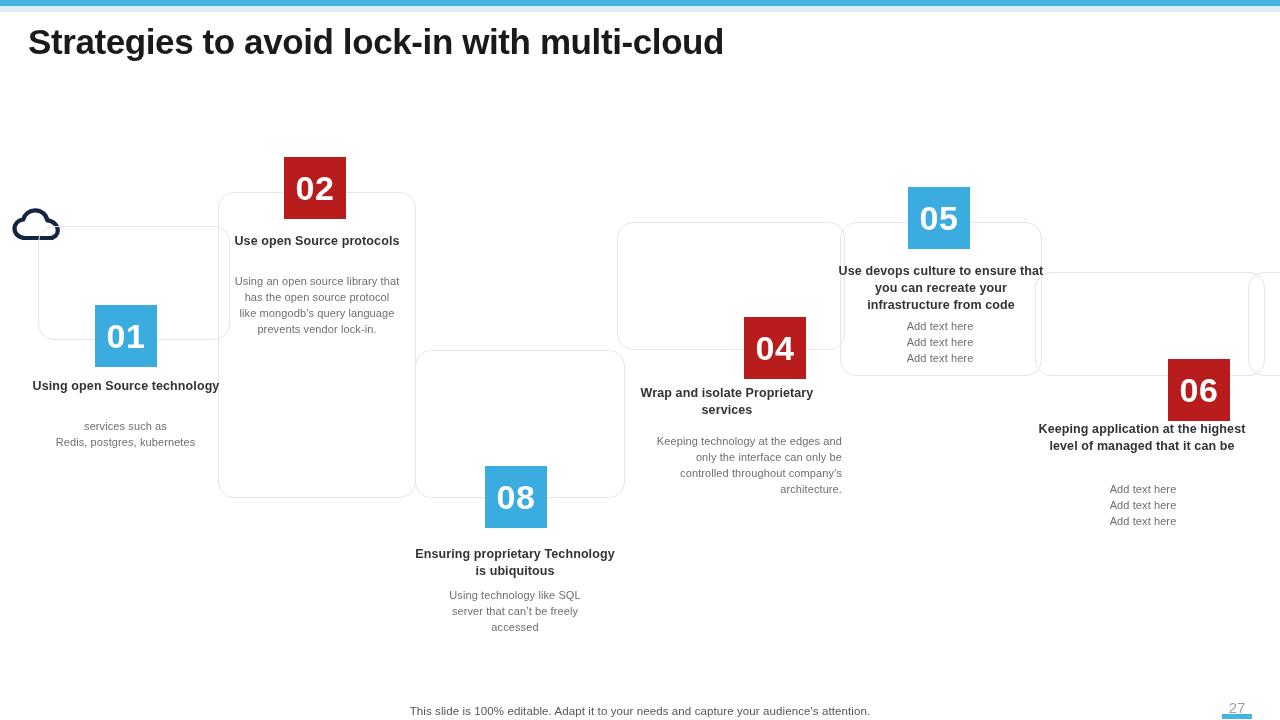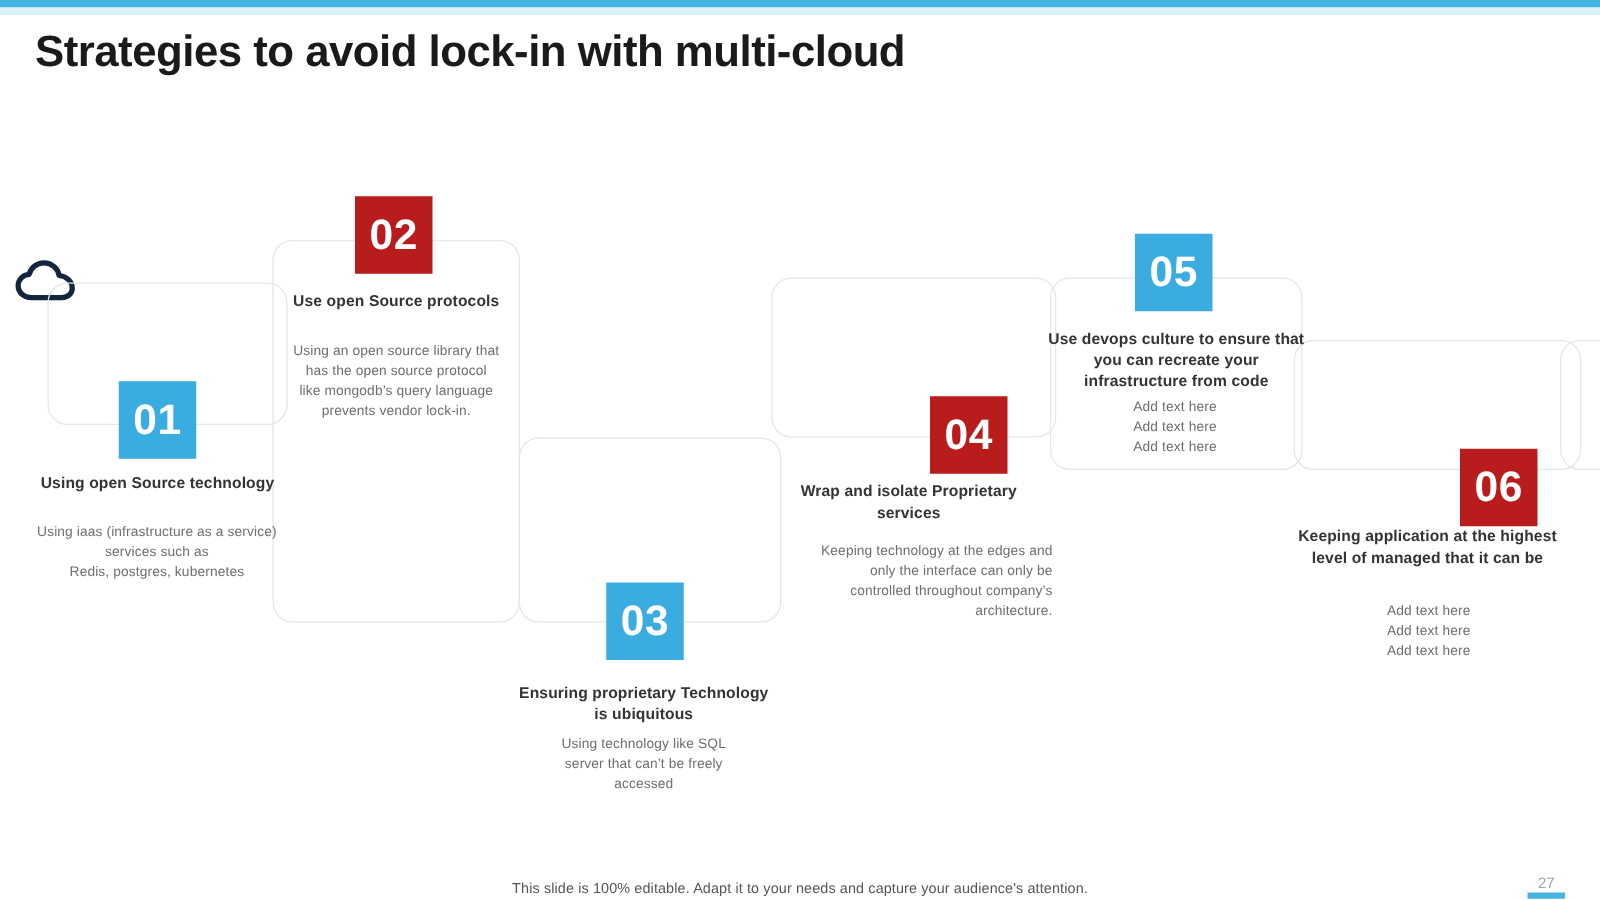--- a/index.html
+++ b/index.html
@@ -149,21 +149,21 @@
     left: 0; top: 705px;
     width: 1280px;
     text-align: center;
     font-size: 11.5px;
     color: #555555;
     letter-spacing: 0.1px;
   }
   .page-number {
     position: absolute;
     right: 30px; top: 699px;
-    font-size: 12px;
+    font-size: 15px;
     color: #9AA3AA;
     text-align: center;
     width: 26px;
   }
   .page-number-bar {
     position: absolute;
     right: 28px; top: 714px;
     width: 30px; height: 5px;
     background: #45B4E0;
   }
@@ -192,42 +192,41 @@
   <div class="connector c6"></div>
   <div class="connector c7"></div>
 
   <div class="step">
     <div class="badge light s1-badge">01</div>
     <div class="step-title s1-title">
       <span class="line">Using open</span>
       <span class="line">Source technology</span>
     </div>
     <div class="step-desc s1-desc">
-      <span class="line">Using iaas (infrastructure as a service)</span>
       <span class="line">services such as</span>
       <span class="line">Redis, postgres, kubernetes</span>
     </div>
   </div>
 
   <div class="step">
     <div class="badge dark s2-badge">02</div>
     <div class="step-title s2-title">
       <span class="line">Use open</span>
       <span class="line">Source protocols</span>
     </div>
     <div class="step-desc s2-desc">
       <span class="line">Using an open source library that</span>
       <span class="line">has the open source protocol</span>
       <span class="line">like mongodb’s query language</span>
       <span class="line">prevents vendor lock-in.</span>
     </div>
   </div>
 
   <div class="step">
-    <div class="badge light s3-badge">03</div>
+    <div class="badge light s3-badge">08</div>
     <div class="step-title s3-title">
       <span class="line">Ensuring proprietary</span>
       <span class="line">Technology is ubiquitous</span>
     </div>
     <div class="step-desc s3-desc">
       <span class="line">Using technology like SQL</span>
       <span class="line">server that can’t be freely</span>
       <span class="line">accessed</span>
     </div>
   </div>

